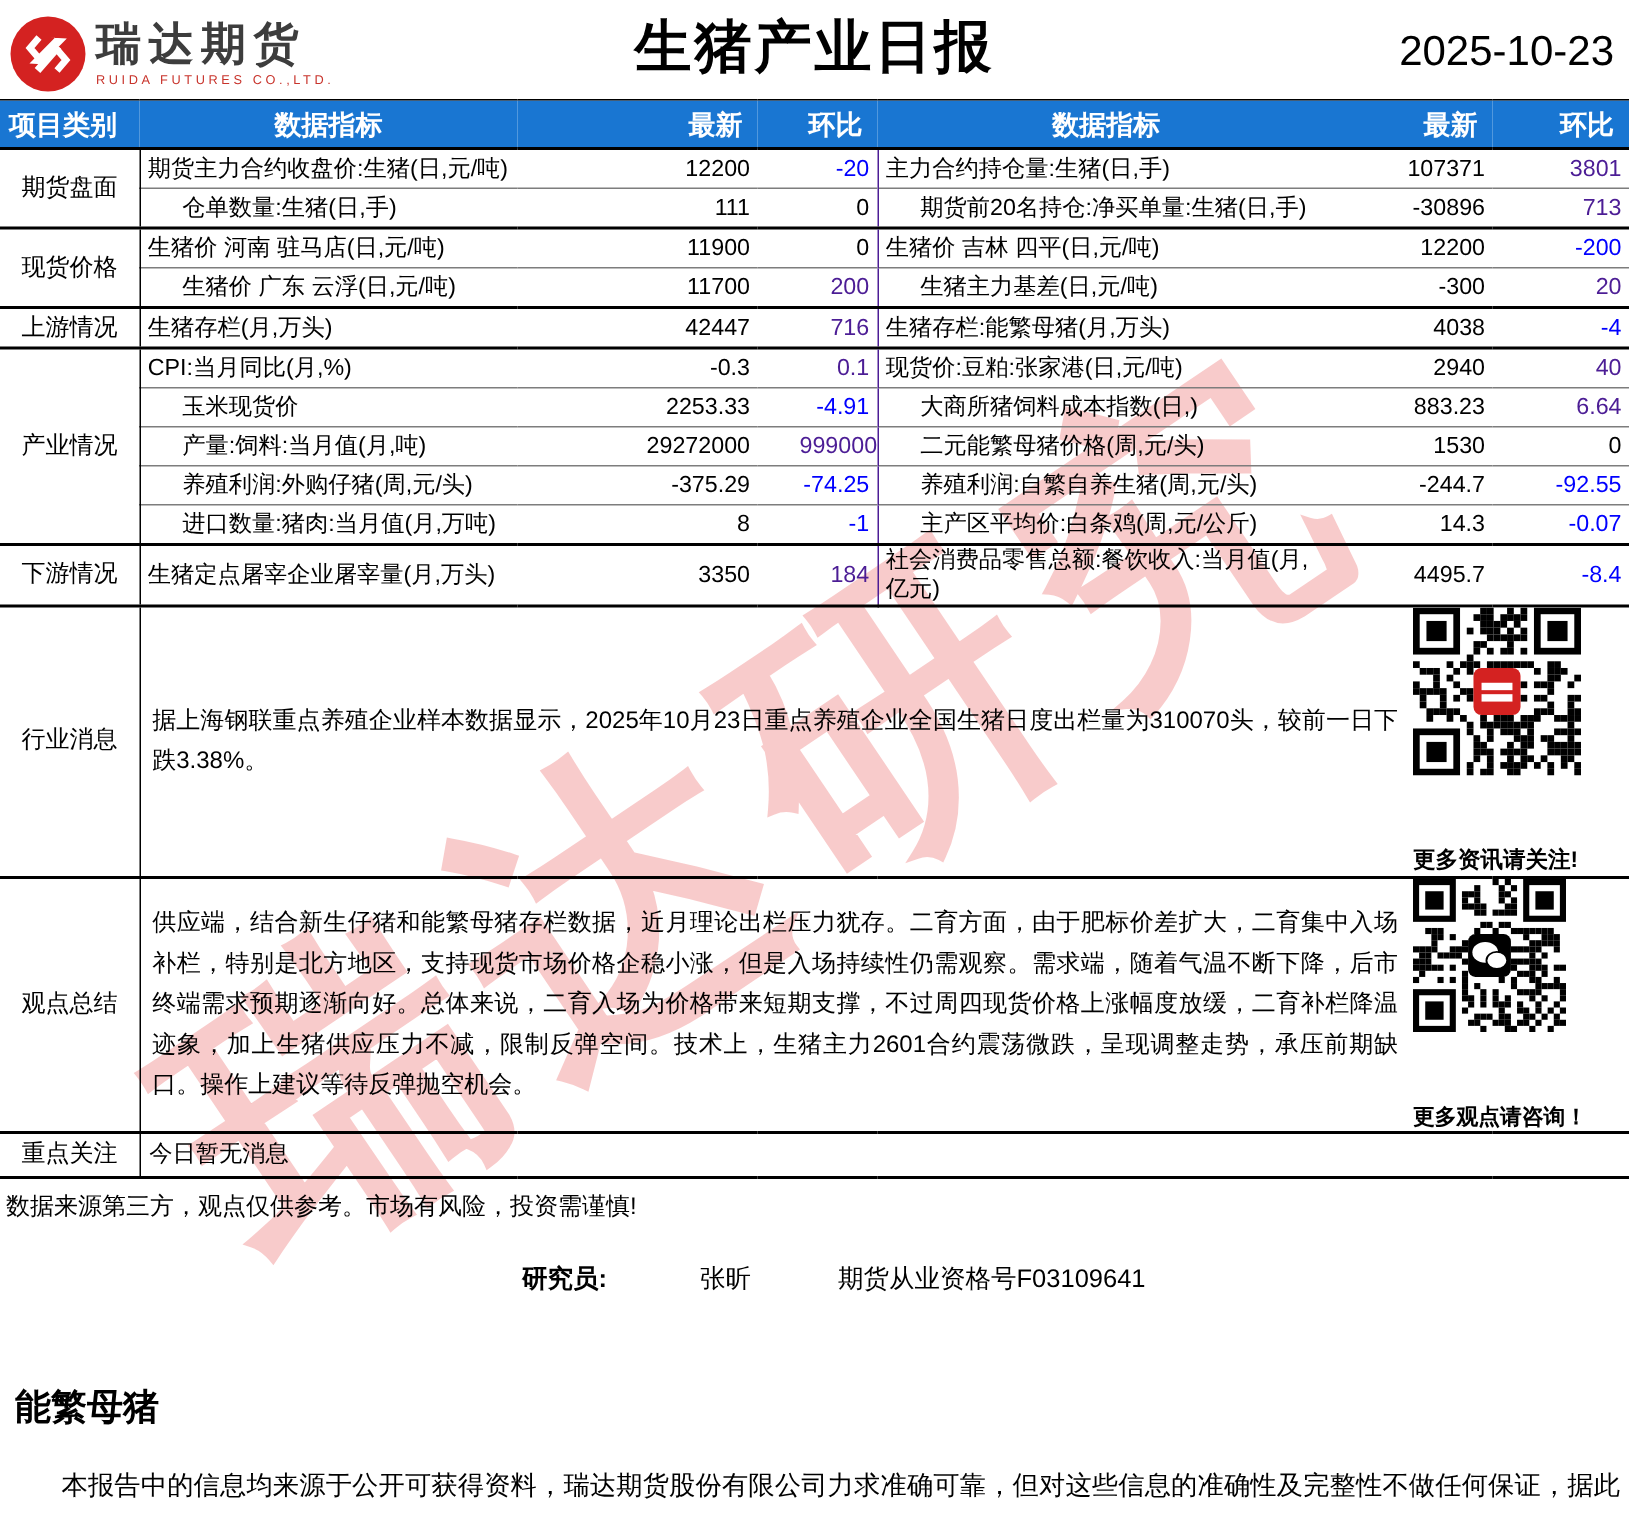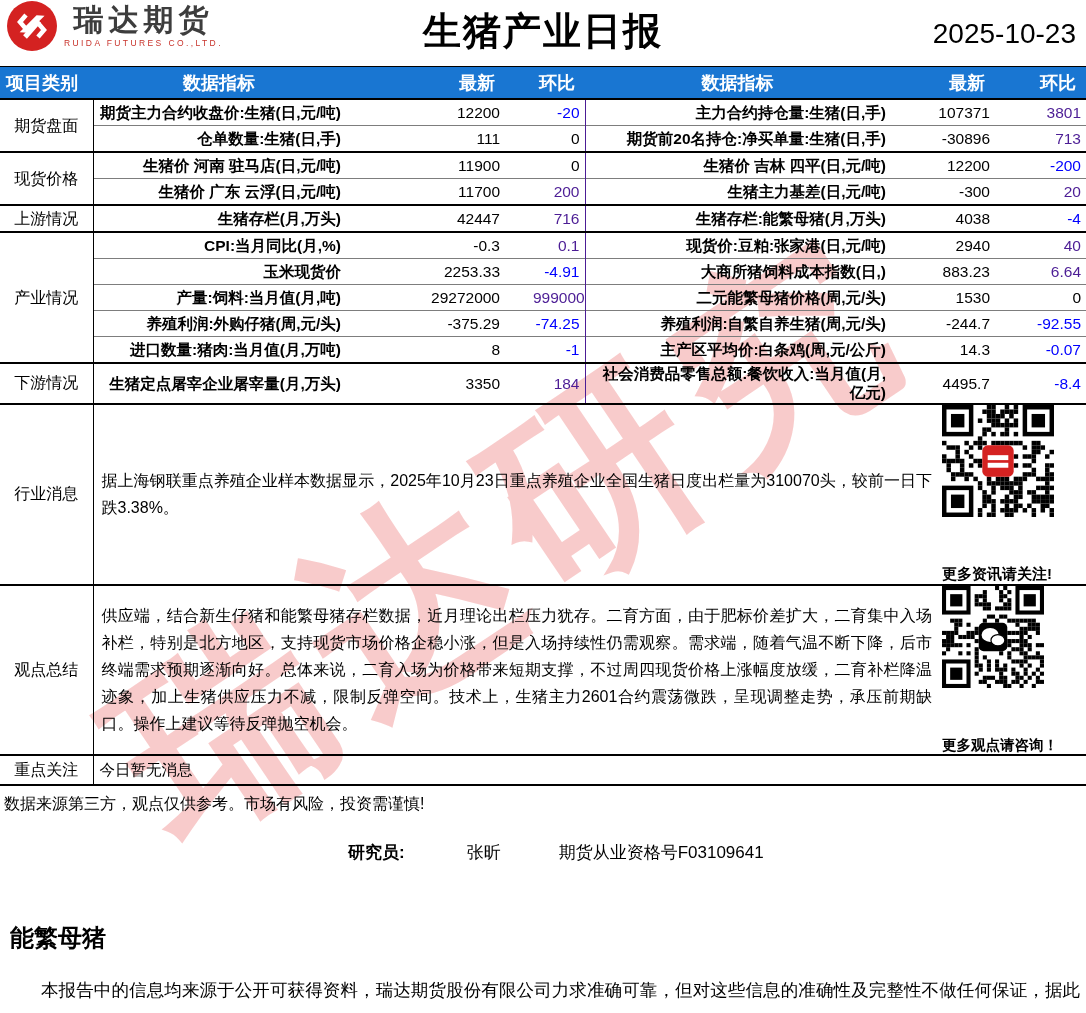--- a/index.html
+++ b/index.html
@@ -4,40 +4,40 @@
 <style>
   html,body{margin:0;padding:0;background:#fff;}
   body{font-family:"Liberation Sans","DejaVu Sans",sans-serif;color:#000;}
   .page{position:relative;width:1086px;height:1013px;margin:0 auto;overflow:hidden;background:#fff;}
   .watermark{position:absolute;left:30px;top:400px;width:960px;text-align:center;
     transform:rotate(-34deg);transform-origin:center;font-size:205px;font-weight:700;
     letter-spacing:18px;color:rgba(242,160,160,0.55);z-index:0;white-space:nowrap;pointer-events:none;}
   .content{position:relative;z-index:1;}
   
   .top{display:flex;align-items:flex-start;height:66px;position:relative;}
-  .brand{display:flex;align-items:center;padding:0 0 0 6px;width:300px;text-align:center;}
+  .brand{display:flex;align-items:center;padding:10px 0 0 6px;width:300px;}
   .brand-ico{width:52px;height:52px;flex:0 0 auto;}
   .brand-txt{margin-left:6px;}
   .brand-cn{font-size:30px;font-weight:800;color:#3d3d3d;letter-spacing:5px;line-height:32px;}
   .brand-en{font-size:8.5px;color:#c8332b;letter-spacing:2.4px;margin-top:2px;}
   .rep-title{position:absolute;left:0;right:0;top:6px;text-align:center;font-size:38px;font-weight:900;letter-spacing:2px;}
   .rep-date{position:absolute;right:10px;top:18px;font-size:28px;}
   
   table.rep{width:1086px;border-collapse:collapse;table-layout:fixed;background:transparent;}
   table.rep col.c-cat{width:93px;}  table.rep col.c-ind1{width:252px;}
   table.rep col.c-lat1{width:160px;} table.rep col.c-chg1{width:80px;}
   table.rep col.c-ind2{width:305px;} table.rep col.c-lat2{width:105px;} table.rep col.c-chg2{width:91px;}
   thead th{background:#1976d2;color:#fff;font-size:18px;font-weight:800;height:31px;padding:0;
     border-top:1.5px solid #000;}
   thead th.h-cat{text-align:left;padding-left:6px;font-family:Liberation Mono, monospace;}
   thead th.h-ind{text-align:center;}
   thead th.h-num{text-align:right;padding-right:10px;}
   td{font-size:15.5px;padding:0 4px;height:25px;line-height:1.25;background:transparent;}
   td.cat{text-align:center;border-right:1px solid #000;font-size:16px;}
-  td.ind{text-align:right;padding-left:5px;overflow:hidden;font-weight:bold;}
+  td.ind{text-align:left;padding-left:5px;overflow:hidden;}
   td.num{text-align:right;padding-right:5px;font-variant-numeric:tabular-nums;}
   td.vdiv{border-right:1px solid #4c1d95;}
   tr.rsep td{border-top:1px solid #7d7d7d;padding-left:28px;}
   td.sec-top{border-top:2px solid #000 !important;}
   tr.last-row td{border-bottom:2.5px solid #000;}
   .pos{color:#4c1d95;} .neg{color:#00f;} .flat{color:#000;}
   
   td.note-cell{padding:0;}
   .note-flex{display:flex;align-items:center;}
   .note-text{flex:1;padding:8px 10px 8px 8px;font-size:16px;line-height:1.7;text-align:justify;}

